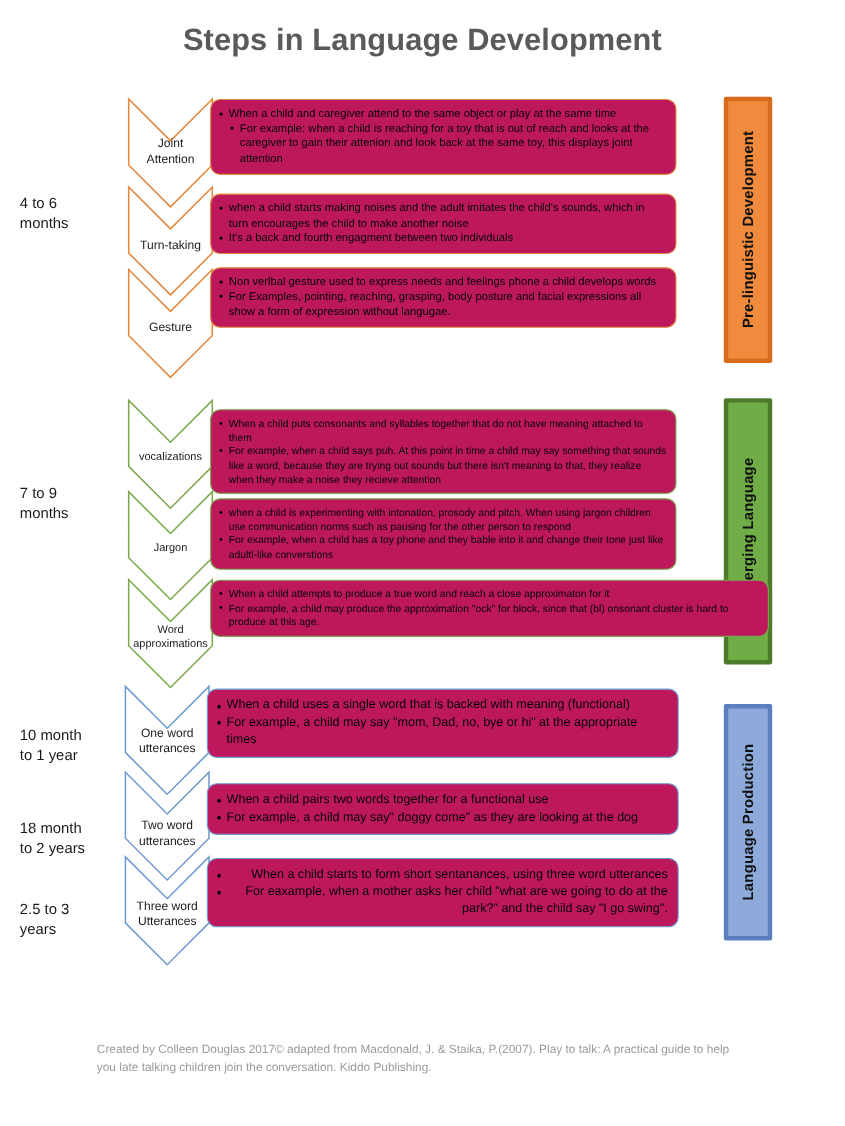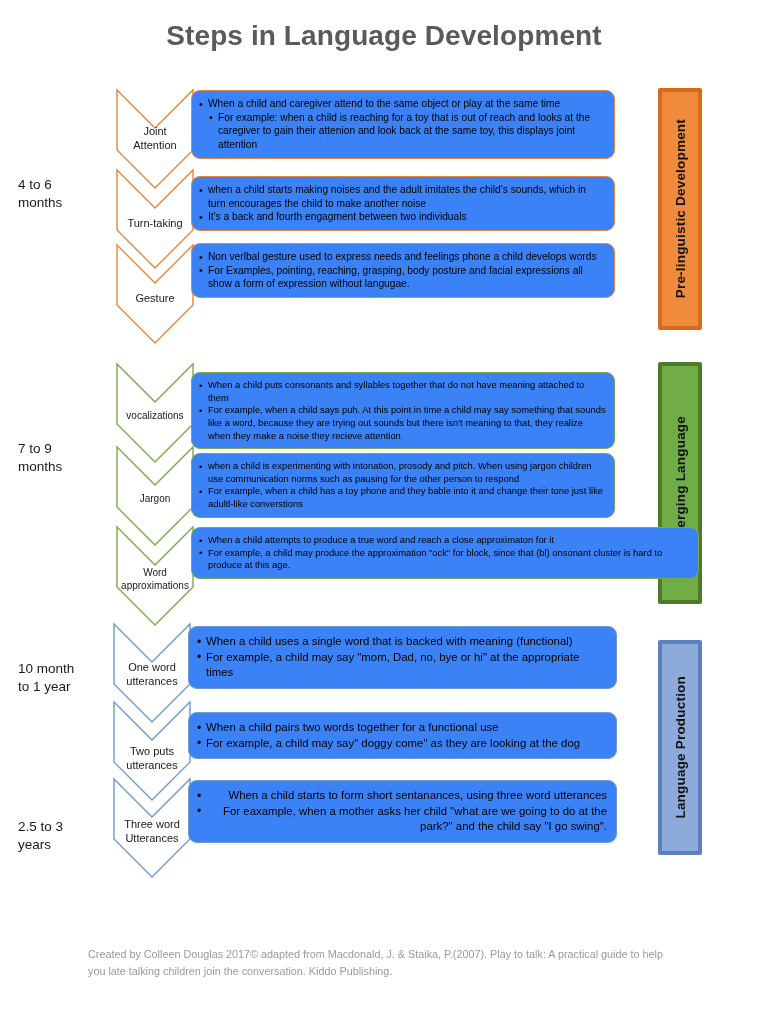--- a/index.html
+++ b/index.html
@@ -56,21 +56,21 @@
     width: 80px;
     text-align: center;
     font-size: 11px;
     color: #1a1a1a;
     line-height: 1.28;
     z-index: 4;
   }
 
   .textbox {
     position: absolute;
-    background: #3b82f6;
+    background: #be185d;
     border-radius: 9px;
     border-width: 1.3px;
     border-style: solid;
     z-index: 3;
   }
   .textbox ul {
     margin: 0; padding: 0; list-style: none;
   }
   .textbox li {
     position: relative;
@@ -272,20 +272,24 @@
 
   <div class="catbar" style="left:658px; top:362px; width:44px; height:242px; background:#4E7A2B;">
     <div class="cat-inner" style="background:#70AD47;"></div>
     <div class="cat-text">Emerging Language</div>
   </div>
 
   <div class="age-label" style="left:18px; top:660px;">
     <div>10 month</div>
     <div>to 1 year</div>
   </div>
+  <div class="age-label" style="left:18px; top:744px;">
+    <div>18 month</div>
+    <div>to 2 years</div>
+  </div>
   <div class="age-label" style="left:18px; top:818px;">
     <div>2.5 to 3</div>
     <div>years</div>
   </div>
 
   <div class="group stage-prod" style="left:112px; top:622px; width:505px;">
 
     <div class="row" style="top:0px;">
       <div class="chevron">
         <svg width="80" height="105" viewBox="0 0 80 105">
@@ -304,21 +308,21 @@
       </div>
     </div>
 
     <div class="row" style="top:78px;">
       <div class="chevron">
         <svg width="80" height="105" viewBox="0 0 80 105">
           <polygon points="2,2 40,40 78,2 78,62 40,100 2,62" fill="none" stroke="#6E9BD1" stroke-width="1.4"></polygon>
         </svg>
       </div>
       <div class="rowlabel" style="top:44px;">
-        <div>Two puts</div>
+        <div>Two word</div>
         <div>utterances</div>
       </div>
       <div class="textbox" style="left:76px; top:12px; width:429px;">
         <ul>
           <li>When a child pairs two words together for a functional use</li>
           <li>For example, a child may say" doggy come" as they are looking at the dog</li>
         </ul>
       </div>
     </div>
 

